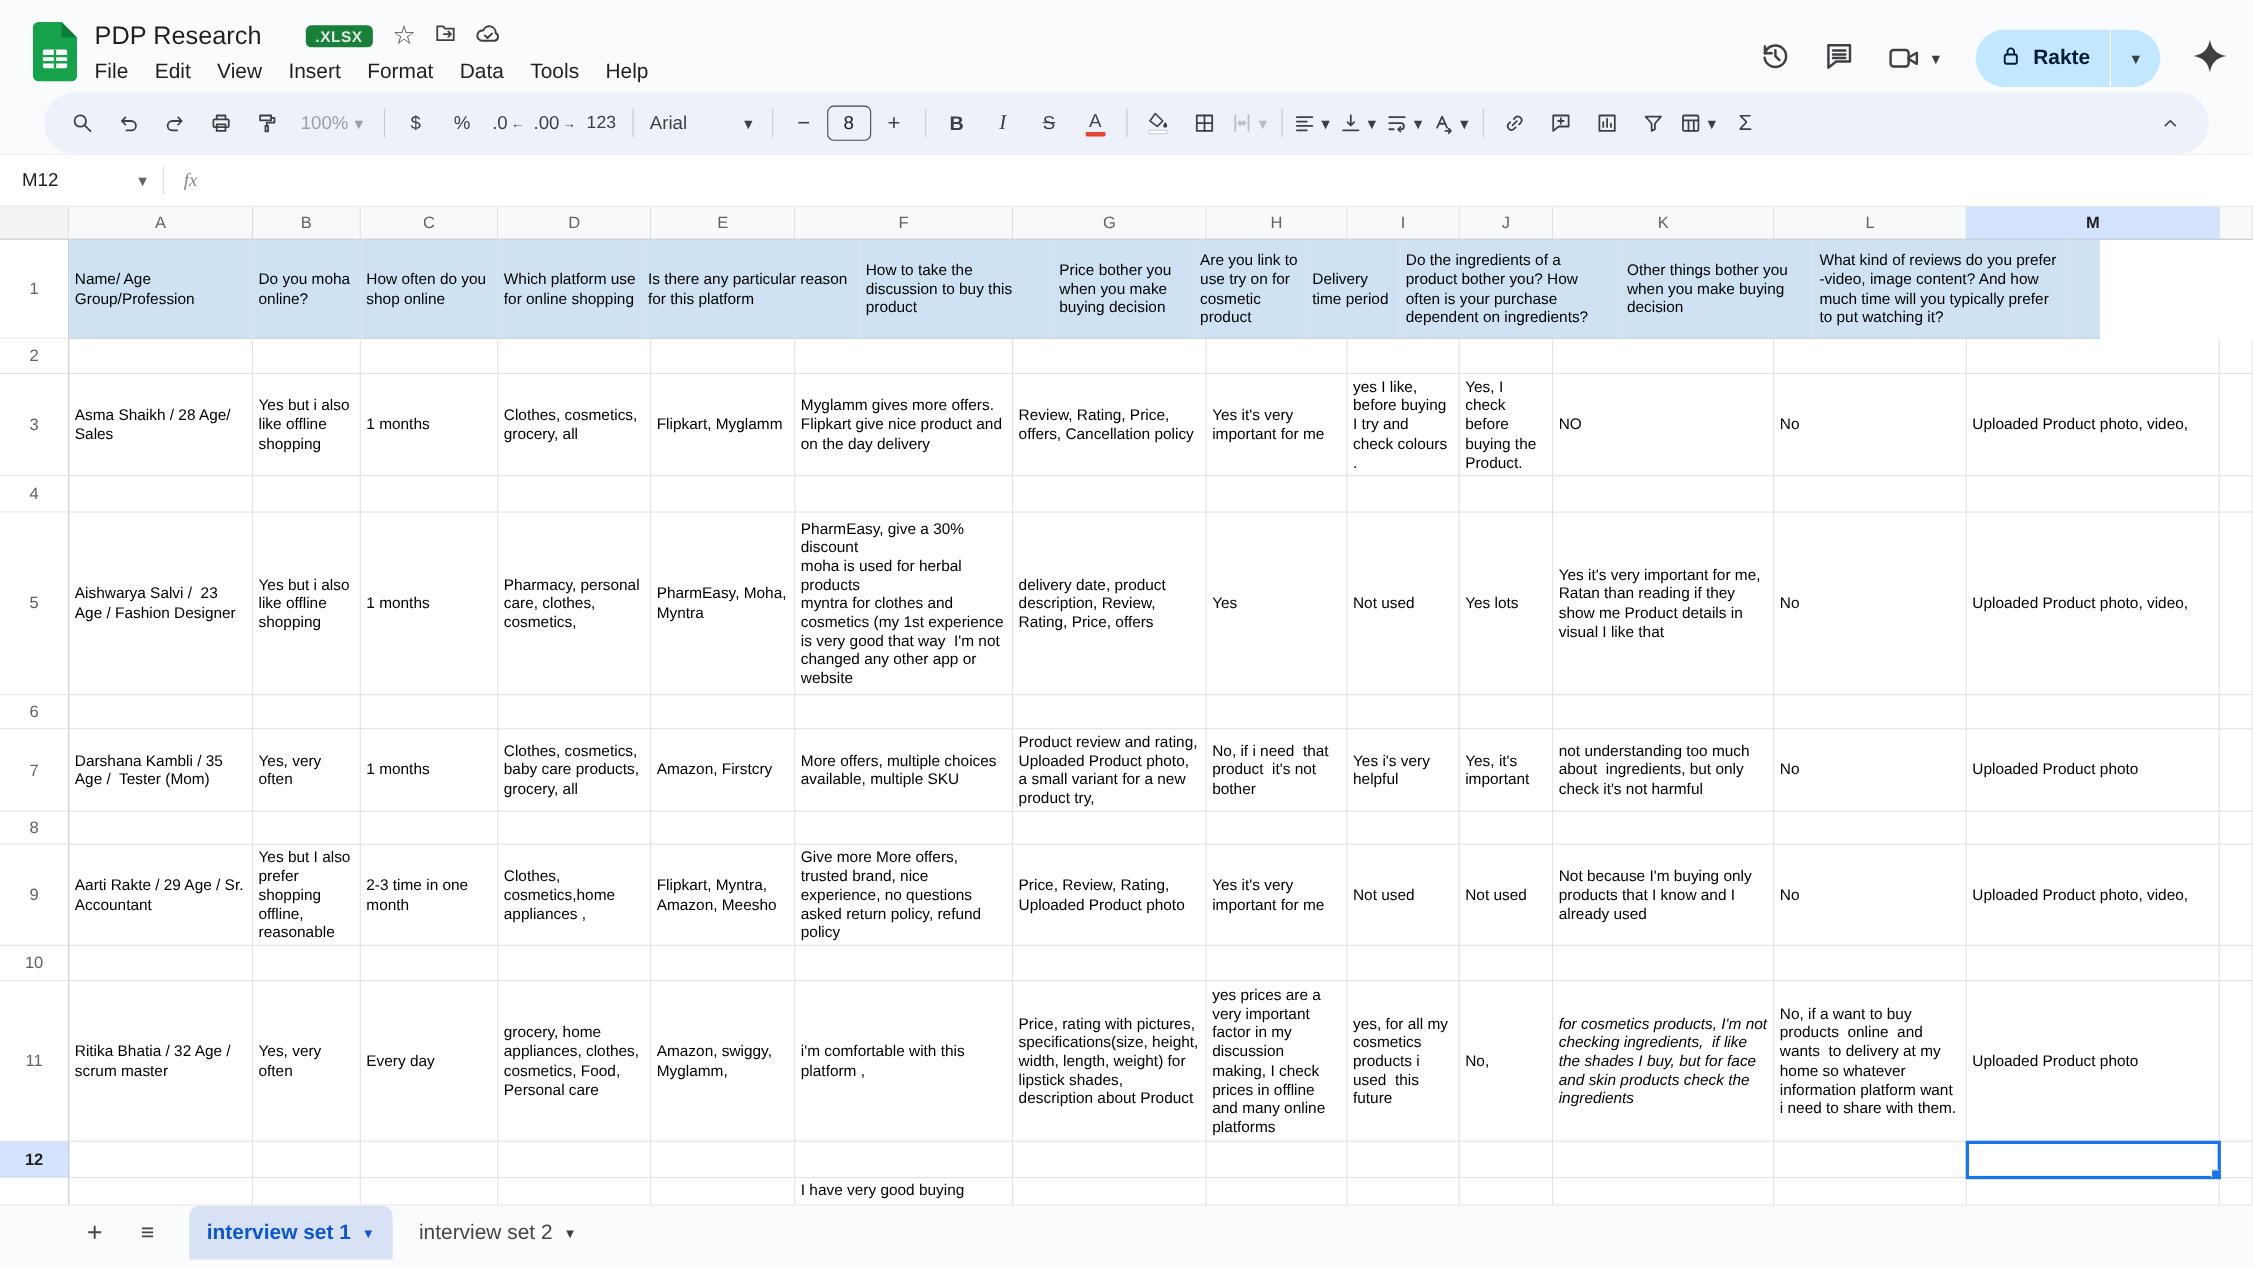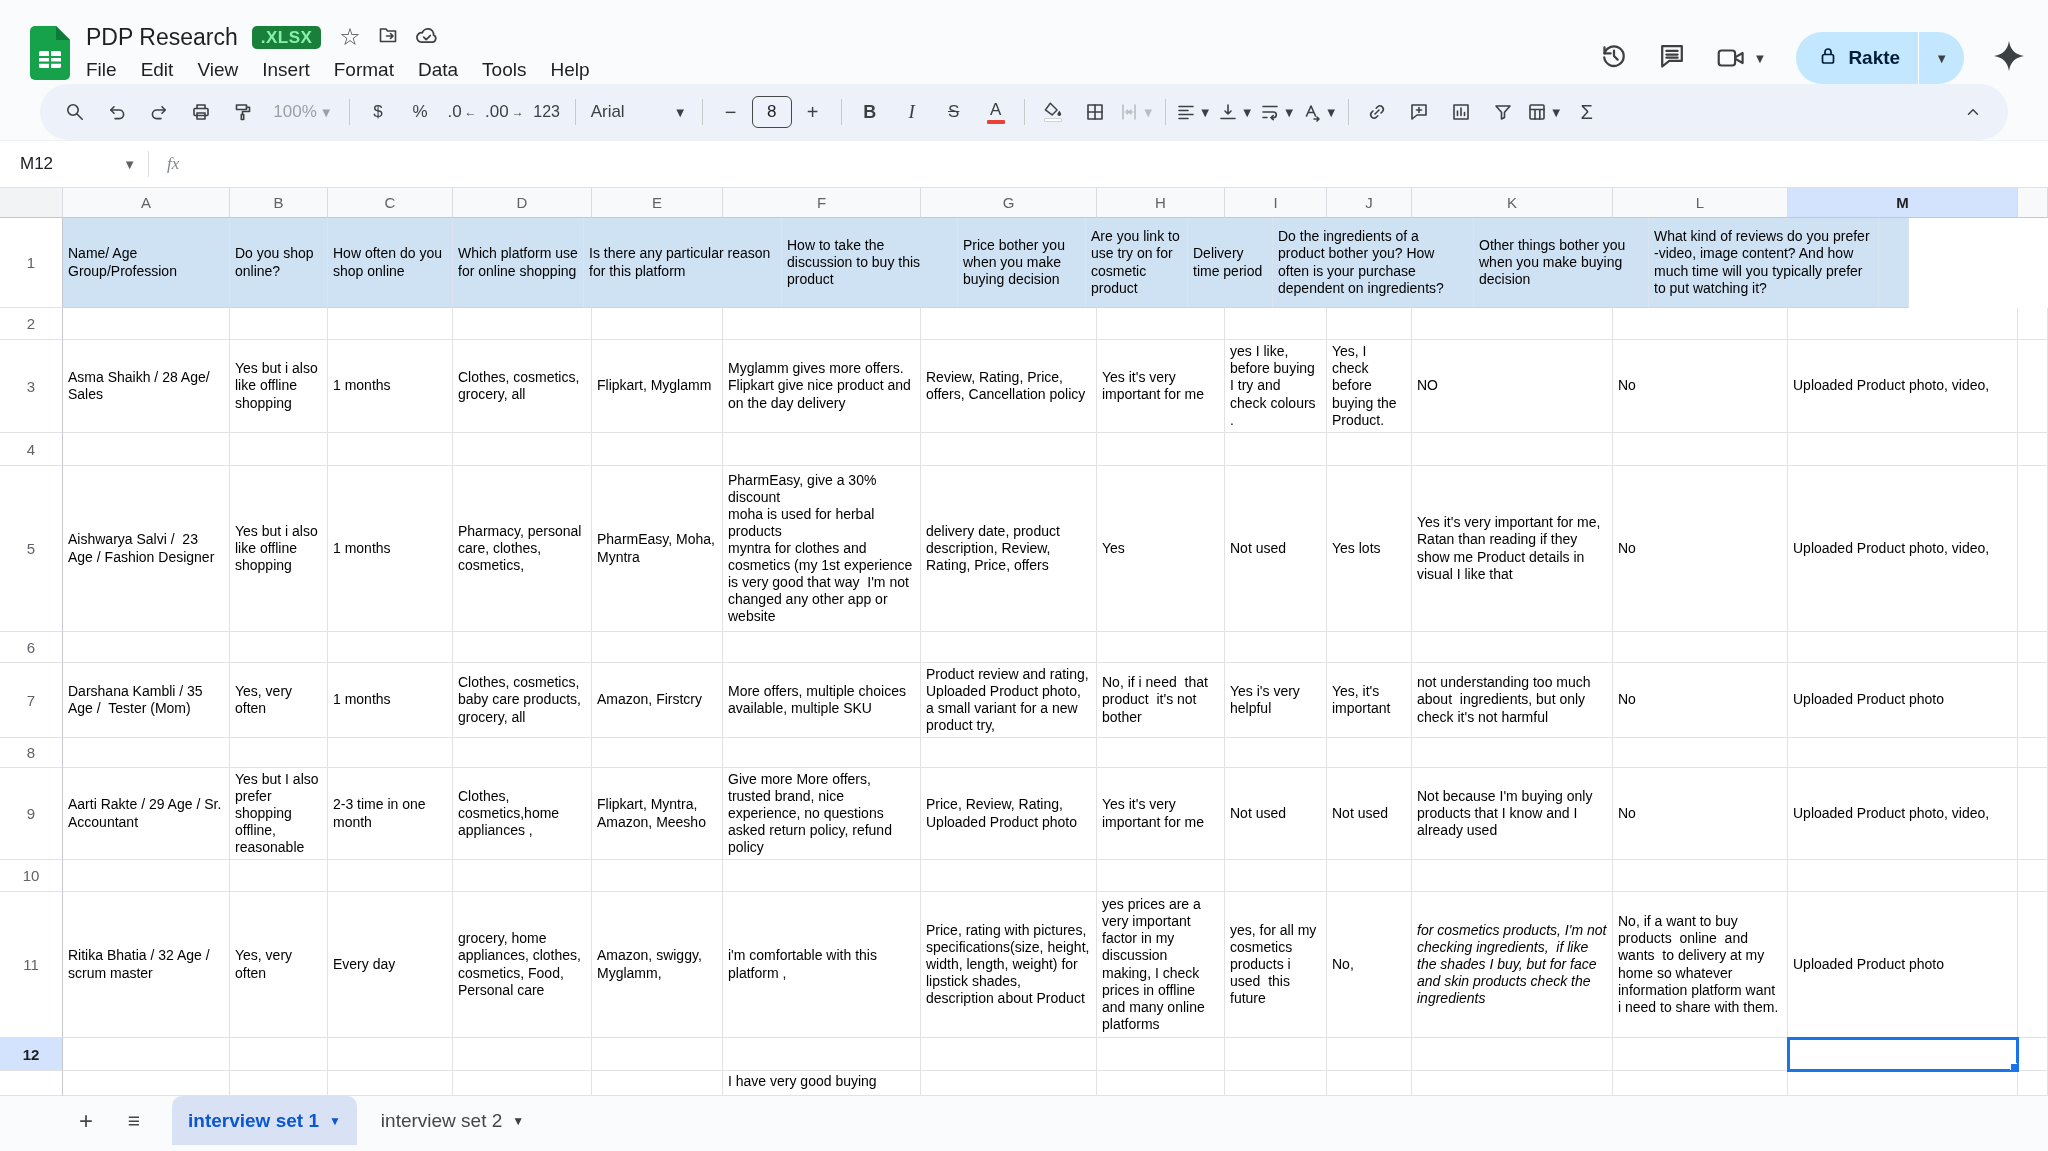--- a/index.html
+++ b/index.html
@@ -5,27 +5,27 @@
   html,body{margin:0;padding:0;}
   body{
     width:2048px;height:1151px;overflow:hidden;
     font-family:"Liberation Sans",sans-serif;
     background:#f9fbfd;color:#202124;
     -webkit-font-smoothing:antialiased;
   }
   .app{position:relative;width:2048px;height:1151px;background:#f9fbfd;}
 
   
-  .topbar{display:flex;align-items:flex-end;height:84px;box-sizing:border-box;padding:12px 24px 0 30px;}
+  .topbar{display:flex;align-items:center;height:84px;box-sizing:border-box;padding:12px 24px 0 30px;}
   .logo{flex:0 0 auto;margin-right:16px;margin-top:2px;}
   .title-block{display:flex;flex-direction:column;}
   .title-row{display:flex;align-items:center;gap:14px;height:32px;}
   .doc-title{font-size:23px;color:#1f1f1f;}
-  .badge{background:#188038;color:#86efac;font-size:17px;font-weight:700;letter-spacing:.5px;
-    padding:3px 9px;border-radius:5px;line-height:1;}
+  .badge{background:#188038;color:#e5e5e5;font-size:14px;font-weight:700;letter-spacing:.5px;
+    padding:3px 9px;border-radius:5px;line-height:1;margin-left:26px;}
   .title-icons{display:flex;align-items:center;gap:16px;margin-left:4px;}
   .menu-row{display:flex;margin-top:3px;margin-left:-12px;}
   .menu-item{font-size:19px;color:#1f1f1f;padding:3px 12px;border-radius:8px;cursor:default;}
   .top-right{margin-left:auto;display:flex;align-items:center;gap:30px;margin-top:10px;}
   .share-pill{display:flex;align-items:center;background:#c2e7ff;border-radius:26px;height:52px;overflow:hidden;}
   .share-main{display:flex;align-items:center;gap:10px;padding:0 18px 0 22px;height:100%;}
   .share-label{font-size:19px;font-weight:600;color:#001d35;}
   .share-sep{width:1px;height:52px;background:#fff;}
   .share-caret{padding:0 16px;height:100%;display:flex;align-items:center;}
   .caret{font-size:13px;color:#3c4043;line-height:1;}
@@ -365,21 +365,21 @@
         <div class="colhdr" style="width: 102px; height: 30px; flex: 0 0 auto;">I</div>
         <div class="colhdr" style="width: 85px; height: 30px; flex: 0 0 auto;">J</div>
         <div class="colhdr" style="width: 201px; height: 30px; flex: 0 0 auto;">K</div>
         <div class="colhdr" style="width: 175px; height: 30px; flex: 0 0 auto;">L</div>
         <div class="colhdr sel-hdr" style="width: 230px; height: 30px; flex: 0 0 auto;">M</div>
         <div class="colhdr" style="width: 30px; height: 30px; flex: 0 0 auto;"></div>
       </div>
       <div class="grow" style="height: 90px;">
         <div class="rowhdr" style="width: 63px;">1</div>
         <div class="cell hdrcell" style="width: 167px;">Name/ Age Group/Profession</div>
-        <div class="cell hdrcell" style="width: 98px;">Do you shop online?</div>
+        <div class="cell hdrcell" style="width: 98px;">Do you moha online?</div>
         <div class="cell hdrcell" style="width: 125px;">How often do you shop online</div>
         <div class="cell hdrcell" style="width: 131px;">Which platform use for online shopping</div>
         <div class="cell hdrcell" style="width: 198px;">Is there any particular reason for this platform</div>
         <div class="cell hdrcell" style="width: 176px;">How to take the discussion to buy this product</div>
         <div class="cell hdrcell" style="width: 128px;">Price bother you when you make buying decision</div>
         <div class="cell hdrcell" style="width: 102px;">Are you link to use try on for cosmetic product</div>
         <div class="cell hdrcell" style="width: 85px;">Delivery time period</div>
         <div class="cell hdrcell" style="width: 201px;">Do the ingredients of a product bother you? How often is your purchase dependent on ingredients?</div>
         <div class="cell hdrcell" style="width: 175px;">Other things bother you when you make buying decision</div>
         <div class="cell hdrcell" style="width: 230px;">What kind of reviews do you prefer -video, image content? And how much time will you typically prefer to put watching it?</div>

